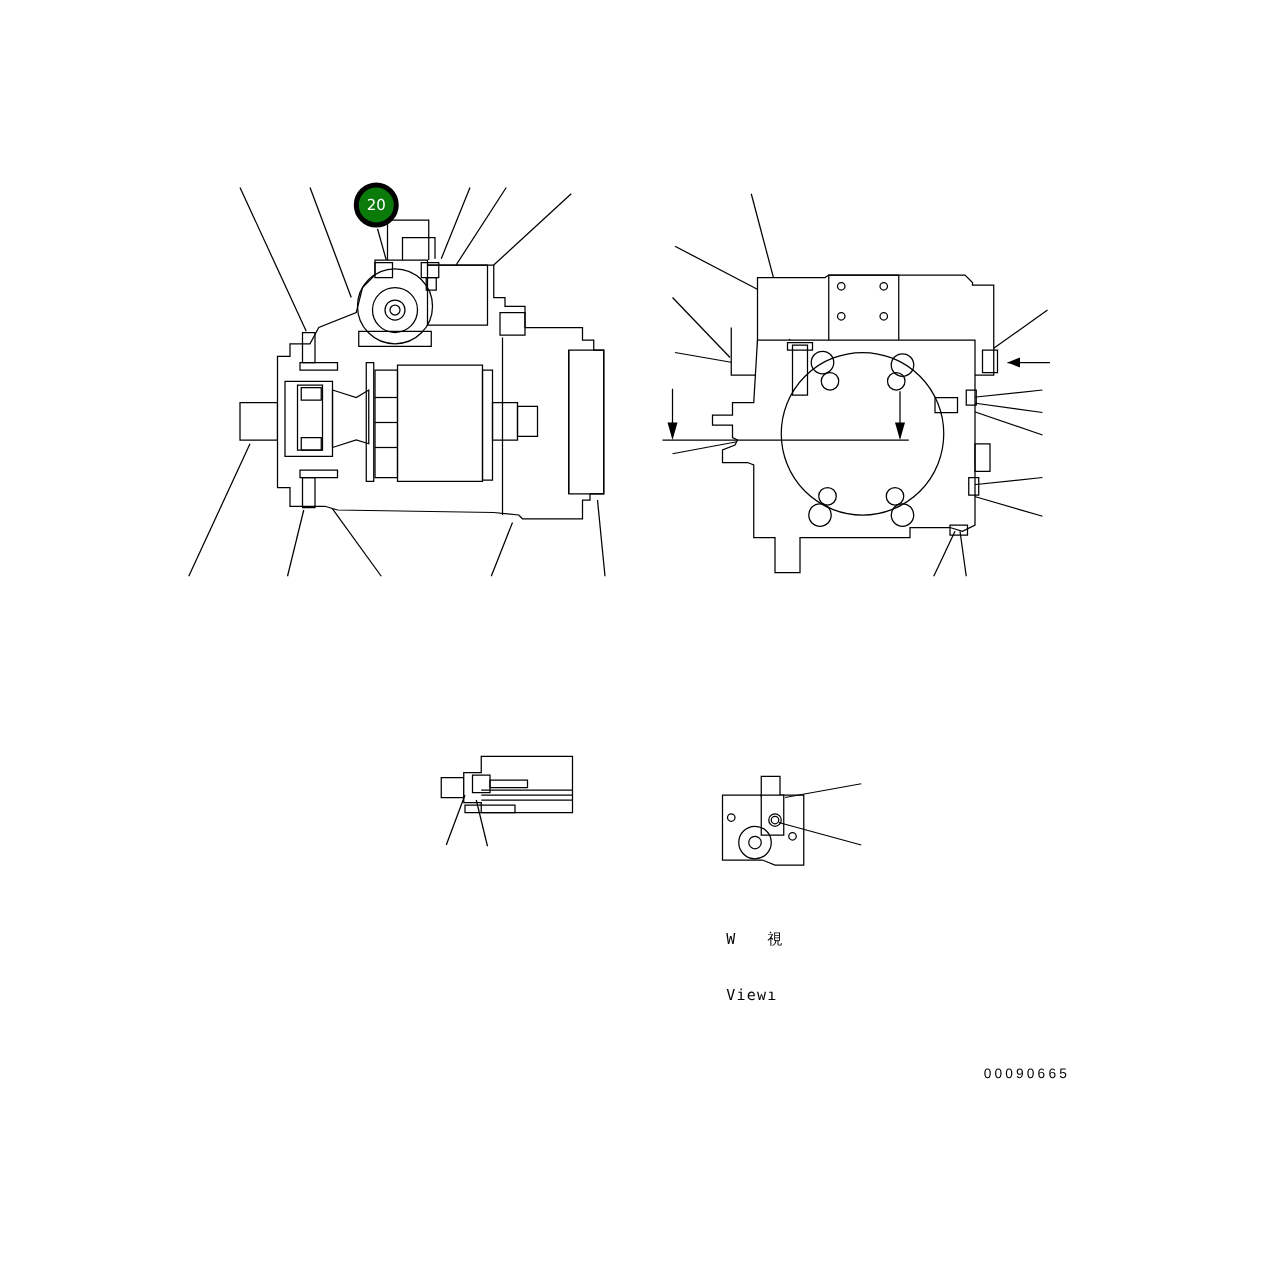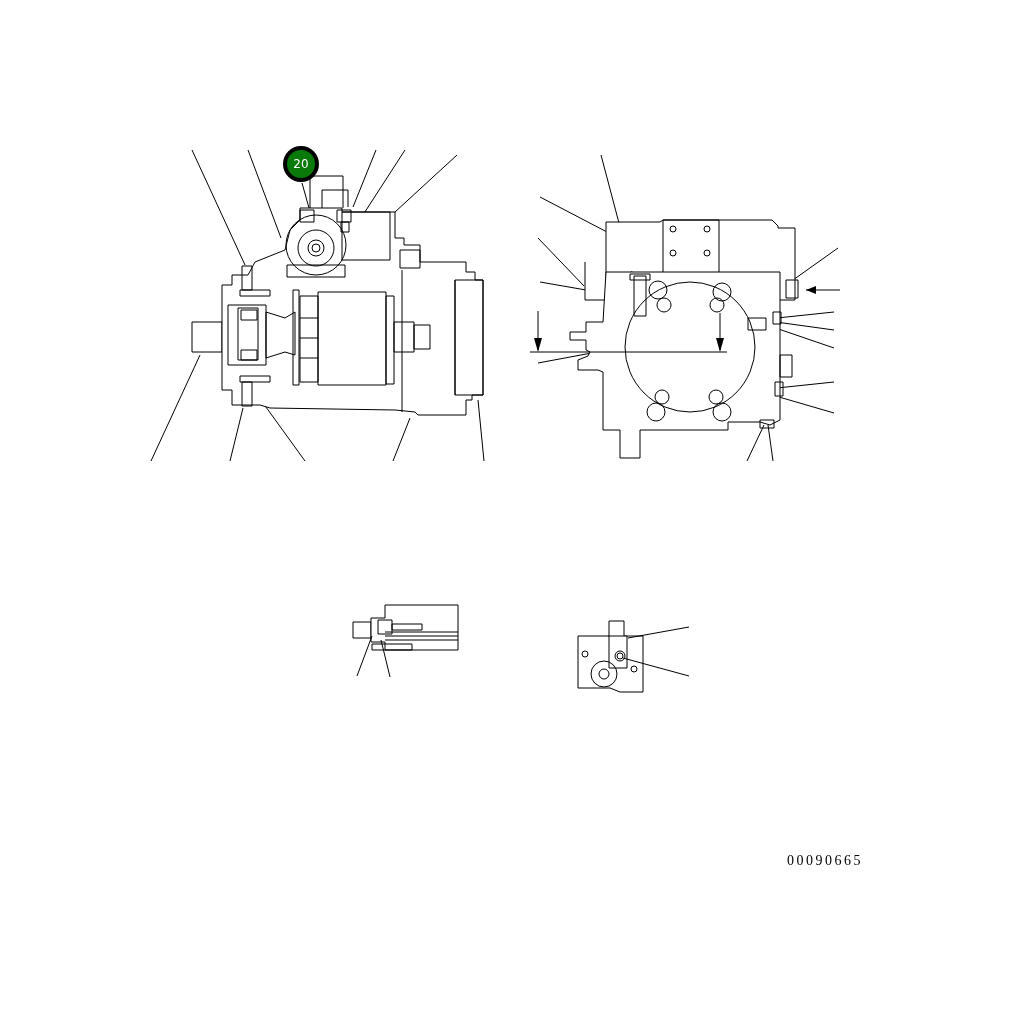--- a/index.html
+++ b/index.html
@@ -4,21 +4,21 @@
 <style>
   html, body { margin:0; padding:0; background:#ffffff; }
   body { width:1017px; height:1014px; position:relative; overflow:hidden; font-family:"DejaVu Sans Mono", monospace; }
   #canvas { position:absolute; left:0; top:0; width:1017px; height:1014px; }
   svg.draw { position:absolute; left:0; top:0; }
   svg.draw * { vector-effect: non-scaling-stroke; }
   .ln { stroke:#000; stroke-width:1; fill:none; }
   .lnf { stroke:#000; stroke-width:1; fill:#fff; }
   .caption { position:absolute; font-family:"DejaVu Sans Mono", monospace; font-size:12px; color:#000; letter-spacing:1px; line-height:15px; white-space:pre; }
   .badge { position:absolute; left:283px; top:146px; width:36px; height:36px; border-radius:50%; background:#0a7a0a; border:4px solid #000; box-sizing:border-box; color:#fff; font-family:"DejaVu Sans", sans-serif; font-size:12px; display:flex; align-items:center; justify-content:center; cursor:pointer; }
-  .docnum { position:absolute; left:787px; top:853px; font-family:Liberation Serif, serif; font-size:14px; letter-spacing:2.5px; color:#000; }
+  .docnum { position:absolute; left:787px; top:853px; font-family:Liberation Sans, sans-serif; font-size:11px; letter-spacing:2.5px; color:#000; }
 </style>
 </head>
 <body>
 
 <div id="canvas">
 
   <svg class="draw" width="1017" height="1014" viewBox="0 0 1017 1014">
 
     <g>
 
@@ -165,15 +165,19 @@
       <line class="ln" x1="628" y1="638" x2="689" y2="627"></line>
       <line class="ln" x1="623" y1="658" x2="689" y2="676"></line>
     </g>
   </svg>
 
   <div class="badge">
     <span>20</span>
   </div>
 
 
+  <div class="caption" style="left:581px; top:714px;">
+    <div>W   視</div>
+    <div>Viewı</div>
+  </div>
 
   <div class="docnum">00090665</div>
 </div>
 
 </body></html>

